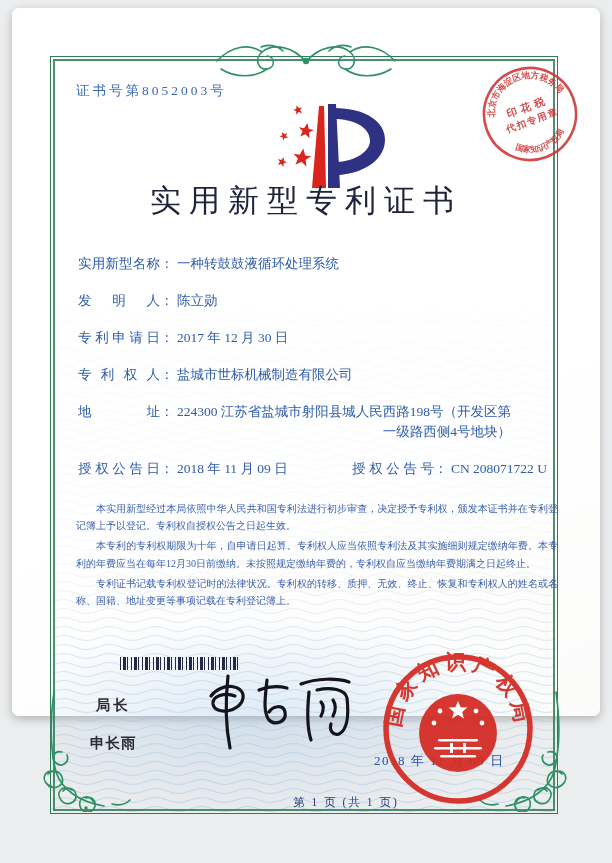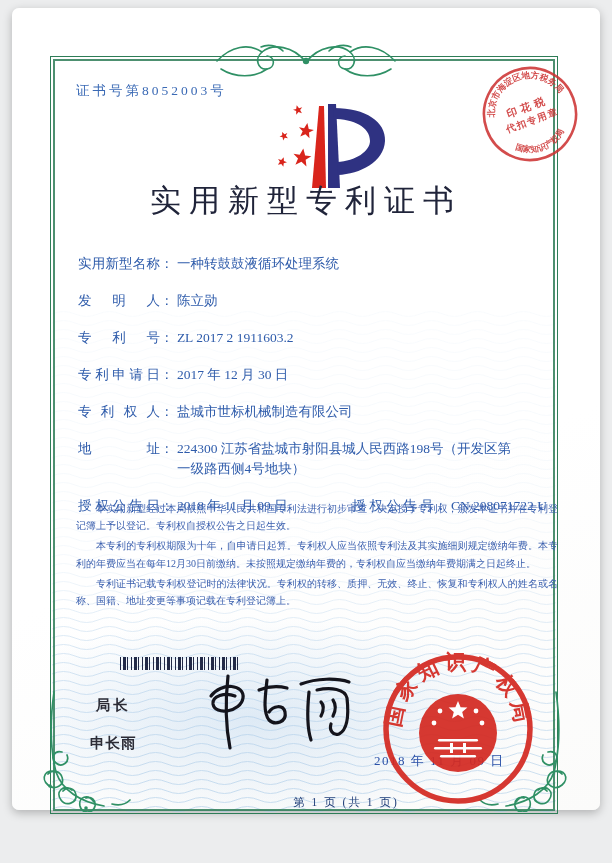--- a/index.html
+++ b/index.html
@@ -1,29 +1,29 @@
 <!DOCTYPE html>
 <html><head>
 <meta charset="utf-8">
 <style>
   html,body{margin:0;padding:0;background:#e9eaeb;}
   .stage{position:relative;width:612px;height:863px;background:#ecedee;overflow:hidden;
          font-family:"Liberation Serif",serif;}
-  .card{position:absolute;left:12px;top:8px;width:588px;height:802px;background:linear-gradient(160deg,#ffffff 60%,#fbfbfa);
+  .card{position:absolute;left:12px;top:8px;width:588px;height:708px;background:linear-gradient(160deg,#ffffff 60%,#fbfbfa);
         border-radius:7px;box-shadow:0 3px 10px rgba(0,0,0,.25);}
   .frame{position:absolute;left:38px;top:48px;width:506px;height:756px;border:1px solid #2e7d57;}
   .frame::after{content:"";position:absolute;inset:2px;border:2px solid rgba(46,125,87,.85);}
   .cert-no{position:absolute;left:64px;top:74px;font-size:13.5px;color:#3b6ab5;letter-spacing:3px;}
   .title{position:absolute;left:0;top:172px;width:100%;text-align:center;font-size:31px;font-weight:400;
          color:#20243a;letter-spacing:8px;}
   .fields{position:absolute;left:66px;top:246px;width:482px;font-size:13.5px;color:#2f5cab;}
   .frow{margin-bottom:17px;line-height:20px;position:relative;}
   .flabel{display:inline-block;width:82px;text-align:justify;text-align-last:justify;}
   .fcolon{display:inline-block;}
-  .fvalue{display:inline-block;vertical-align:top;white-space:pre-line;max-width:366px;line-height:20px;}
+  .fvalue{display:inline-block;vertical-align:top;white-space:pre-line;max-width:366px;line-height:20px;text-align:right;}
   .grant-right{position:absolute;left:274px;top:0;}
   .paras{position:absolute;left:64px;top:492px;width:482px;}
   .paras p{margin:0 0 3px 0;text-indent:2em;font-size:10px;line-height:1.72;color:#3a5fae;text-align:justify;}
   .barcode{position:absolute;left:108px;top:649px;width:118px;height:13px;
      background-image:repeating-linear-gradient(90deg,#232a47 0 1.5px,transparent 1.5px 3px,#232a47 3px 6px,
      transparent 6px 7.5px,#232a47 7.5px 8.5px,transparent 8.5px 11px);}
   .signoff{position:absolute;left:78px;top:688px;font-family:Liberation Serif, serif;color:#2c2c36;text-align:center;}
   .sig-title{font-size:14.5px;font-weight:700;letter-spacing:3px;}
   .sig-name{font-size:14.5px;font-weight:700;letter-spacing:1px;margin-top:19px;}
   .signature-svg{position:absolute;left:183px;top:660px;z-index:3;}
@@ -149,24 +149,20 @@
   <div class="fields">
     <div class="frow">
       <span class="flabel">实用新型名称</span><span class="fcolon">：</span>
       <span class="fvalue">一种转鼓鼓液循环处理系统</span>
     </div>
     <div class="frow">
       <span class="flabel">发明人</span><span class="fcolon">：</span>
       <span class="fvalue">陈立勋</span>
     </div>
     <div class="frow">
-      <span class="flabel">专利号</span><span class="fcolon">：</span>
-      <span class="fvalue">ZL 2017 2 1911603.2</span>
-    </div>
-    <div class="frow">
       <span class="flabel">专利申请日</span><span class="fcolon">：</span>
       <span class="fvalue">2017 年 12 月 30 日</span>
     </div>
     <div class="frow">
       <span class="flabel">专利权人</span><span class="fcolon">：</span>
       <span class="fvalue">盐城市世标机械制造有限公司</span>
     </div>
     <div class="frow">
       <span class="flabel">地址</span><span class="fcolon">：</span>
       <span class="fvalue">224300 江苏省盐城市射阳县城人民西路198号（开发区第

